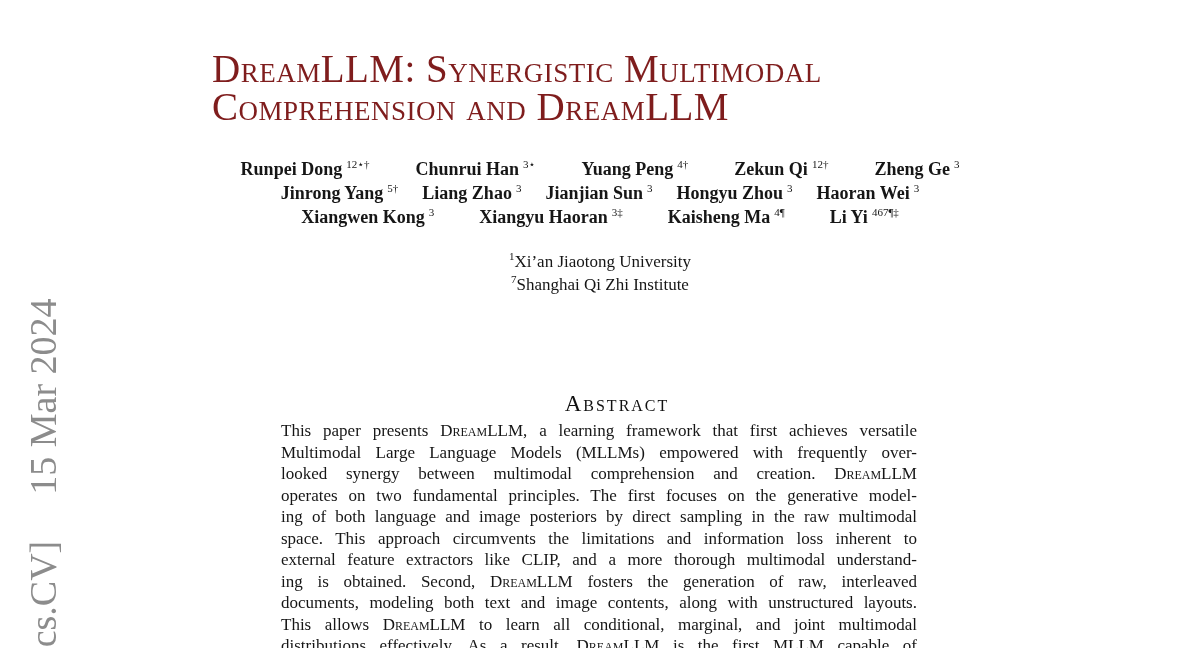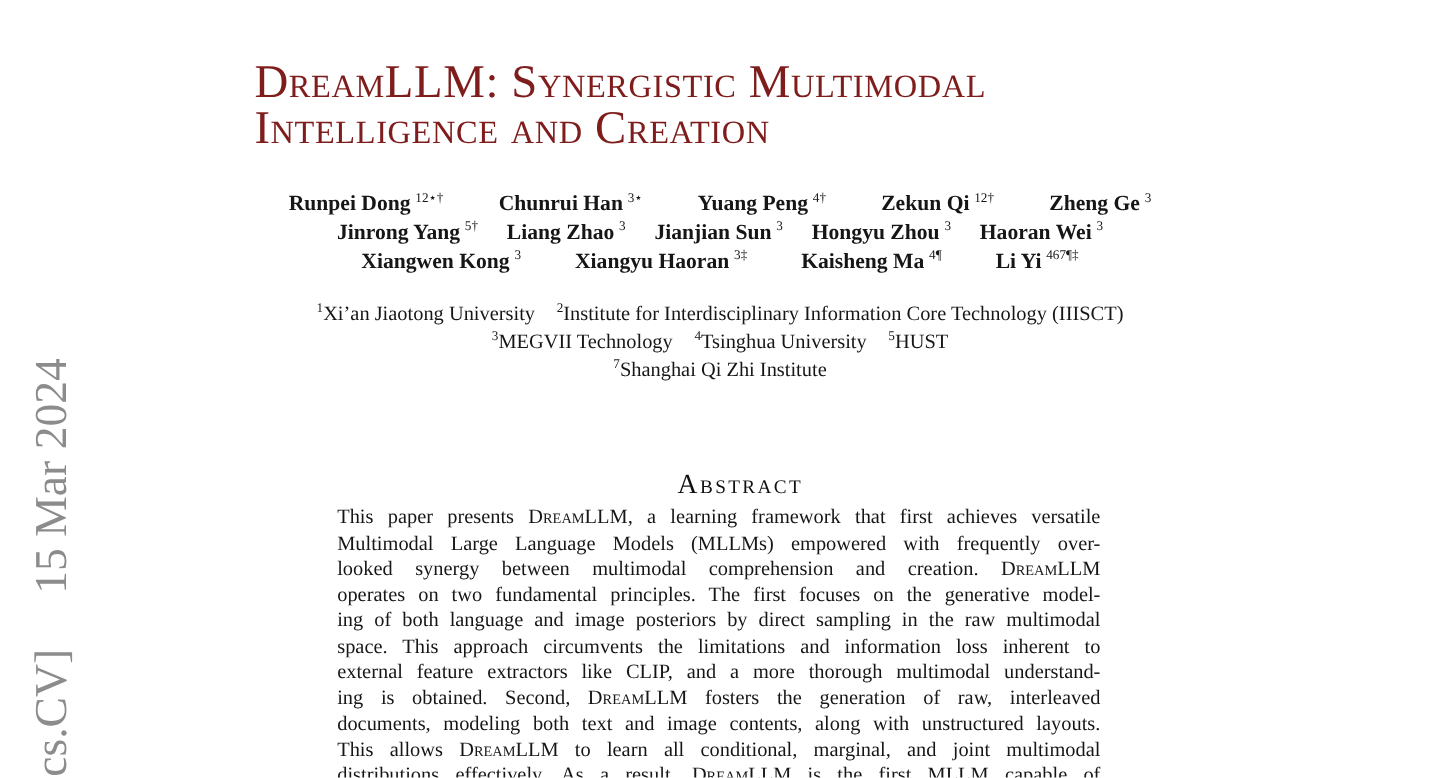--- a/index.html
+++ b/index.html
@@ -103,21 +103,21 @@
 </style>
 </head>
 <body>
 
 <div class="stamp" style="color: rgb(140, 140, 140);">
   <span class="cat">[cs.CV]</span><span>15 Mar 2024</span>
 </div>
 
 <h1 class="title">
   <div>DreamLLM: Synergistic Multimodal</div>
-  <div>Intelligence and Creation</div>
+  <div>Comprehension and DreamLLM</div>
 </h1>
 
 <div class="authors">
     <div class="author-row row-0">
       <span class="author"><b>Runpei Dong</b><sup>12⋆†</sup></span>
       <span class="author"><b>Chunrui Han</b><sup>3⋆</sup></span>
       <span class="author"><b>Yuang Peng</b><sup>4†</sup></span>
       <span class="author"><b>Zekun Qi</b><sup>12†</sup></span>
       <span class="author"><b>Zheng Ge</b><sup>3</sup></span>
     </div>
@@ -132,26 +132,20 @@
       <span class="author"><b>Xiangwen Kong</b><sup>3</sup></span>
       <span class="author"><b>Xiangyu Haoran</b><sup>3‡</sup></span>
       <span class="author"><b>Kaisheng Ma</b><sup>4¶</sup></span>
       <span class="author"><b>Li Yi</b><sup>467¶‡</sup></span>
     </div>
   </div>
 
 <div class="affils">
     <div class="affil-line">
       <span class="affil"><sup>1</sup>Xi’an Jiaotong University</span>
-      <span class="affil"><sup>2</sup>Institute for Interdisciplinary Information Core Technology (IIISCT)</span>
-    </div>
-    <div class="affil-line">
-      <span class="affil"><sup>3</sup>MEGVII Technology</span>
-      <span class="affil"><sup>4</sup>Tsinghua University</span>
-      <span class="affil"><sup>5</sup>HUST</span>
     </div>
     <div class="affil-line">
       <span class="affil"><sup>7</sup>Shanghai Qi Zhi Institute</span>
     </div>
   </div>
 
 <h2 class="abstract-heading">Abstract</h2>
 
 <div class="abstract">
     <div class="abs-line">This paper presents <span class="sc">DreamLLM</span>, a learning framework that first achieves versatile</div>

